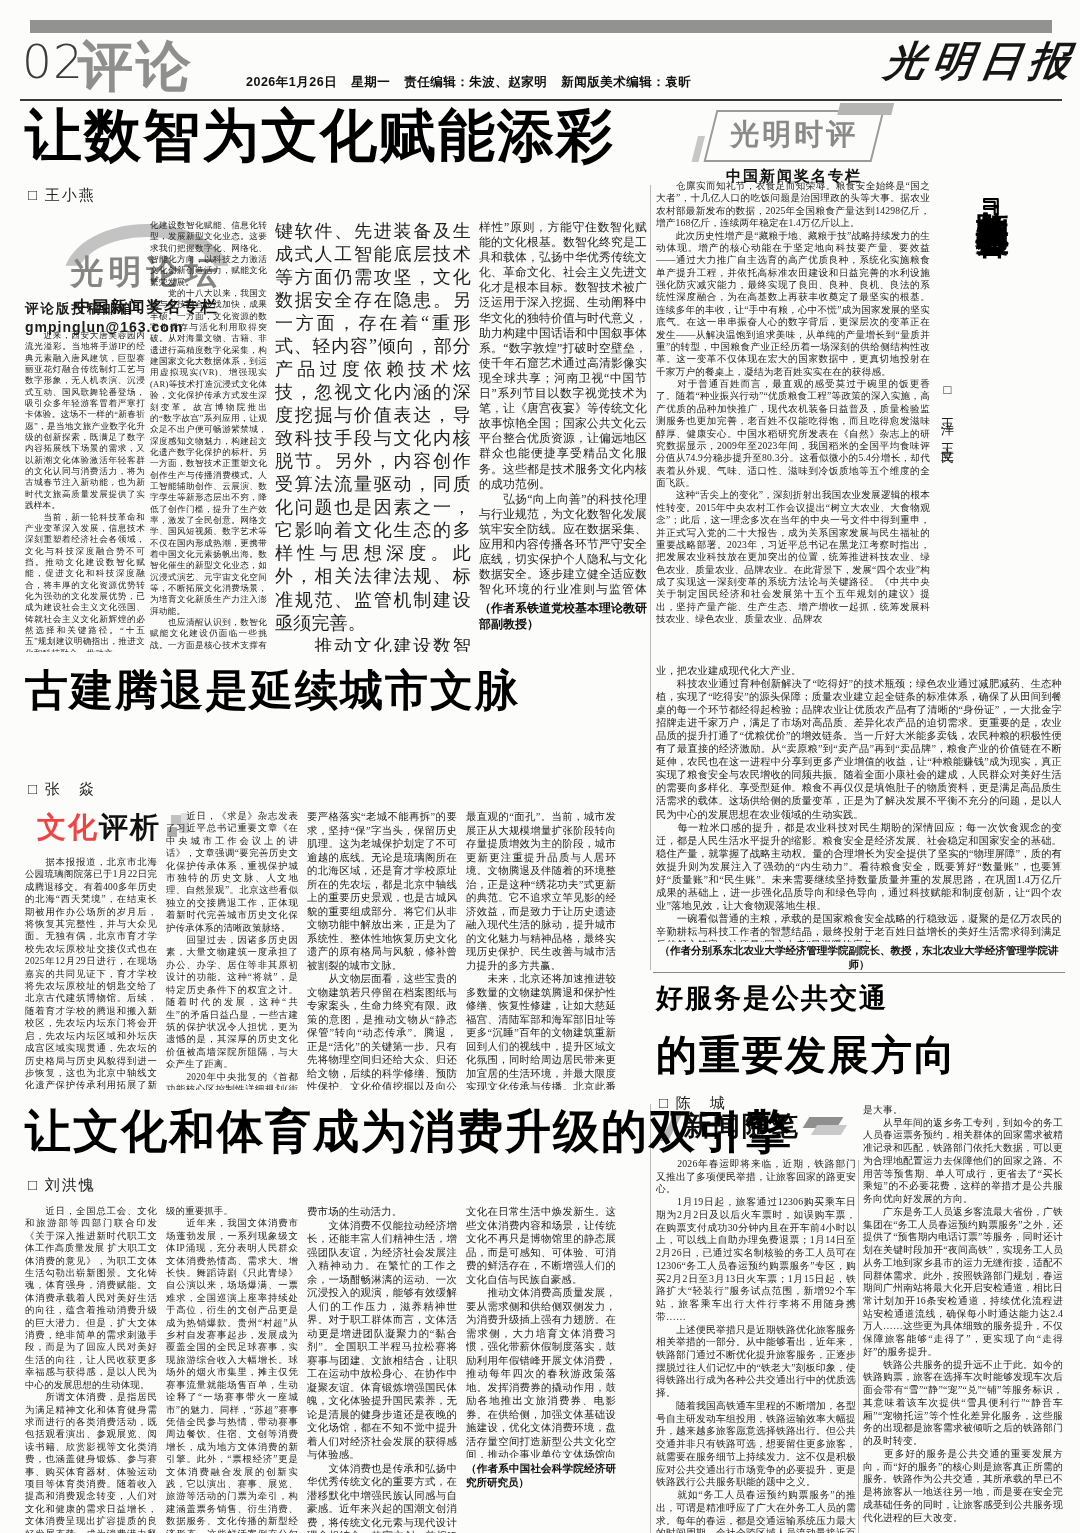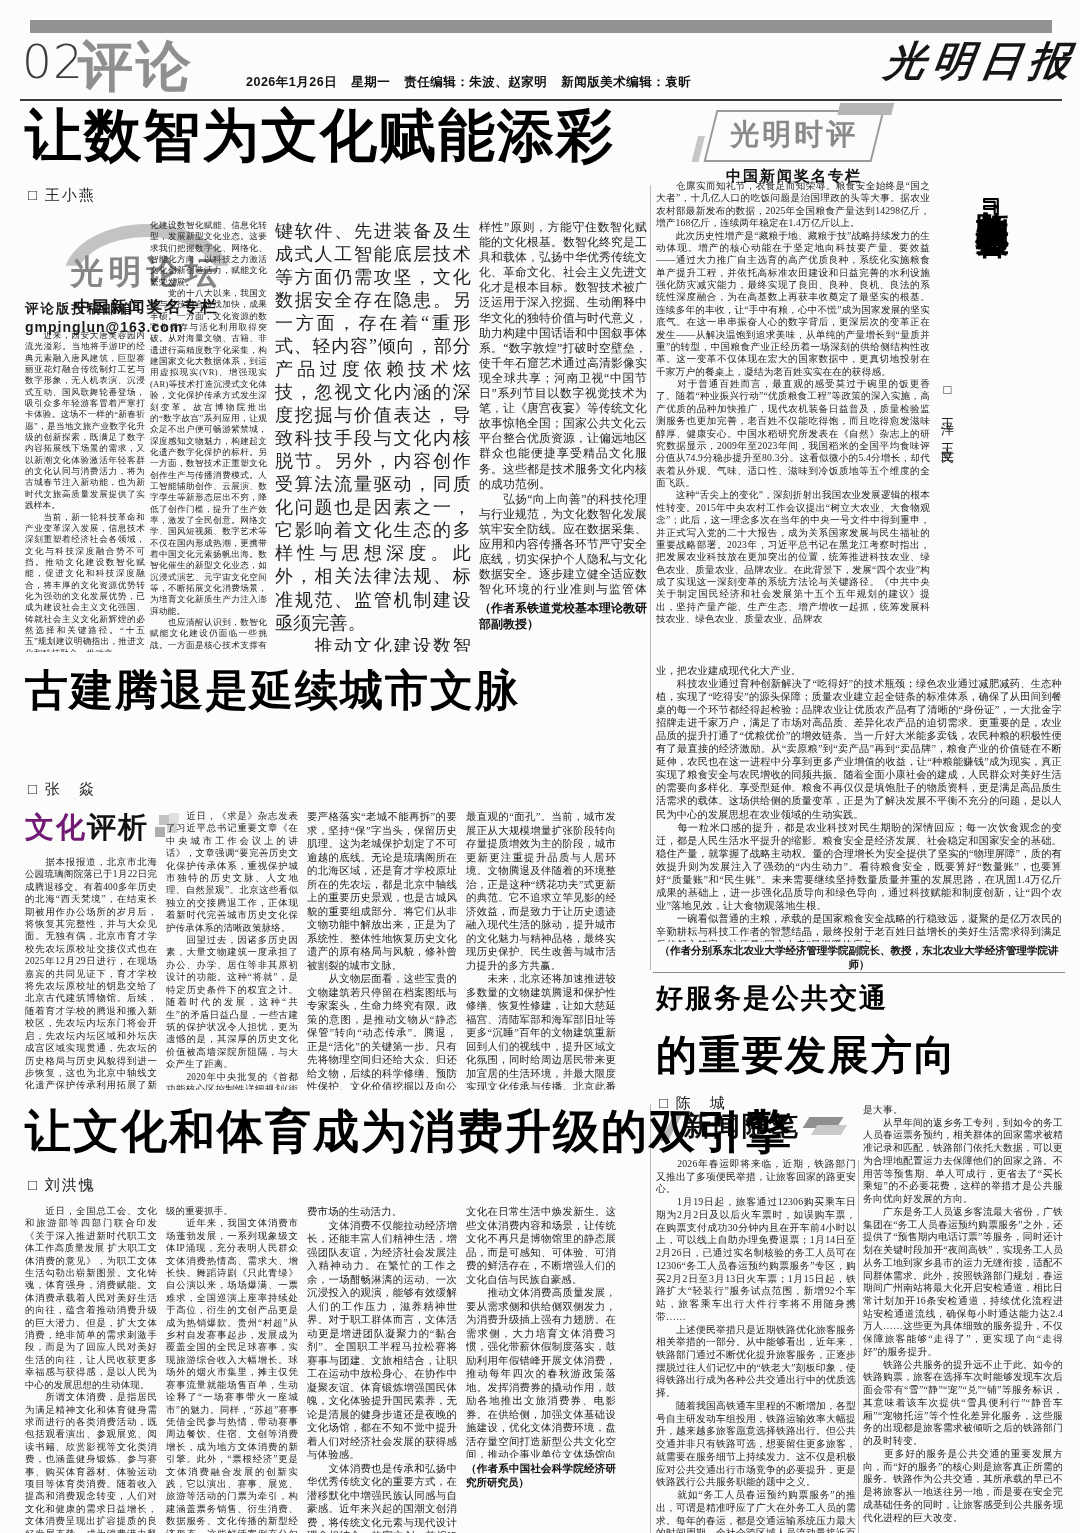--- a/index.html
+++ b/index.html
@@ -45,21 +45,21 @@
   .sp-s{font-size:15px;font-weight:bold;color:#141414;letter-spacing:2px;margin-top:5px;
         font-family:"Liberation Sans","DejaVu Sans",sans-serif;}
   
   .vhead{position:absolute;left:974px;top:186px;height:492px;writing-mode:vertical-rl;font-size:33px;
          font-weight:bold;color:#000;letter-spacing:1px;line-height:1.1;}
   .vbyline{position:absolute;left:938px;top:382px;height:210px;writing-mode:vertical-rl;font-size:13px;color:#222;
            letter-spacing:4px;}
   
   .pingxi{position:absolute;left:25px;top:808px;height:42px;font-size:29px;font-weight:bold;letter-spacing:2px;
           font-family:"Liberation Sans","DejaVu Sans",sans-serif;white-space:nowrap;}
-  .pingxi .g{color:#701a75;}
+  .pingxi .g{color:#ef4444;margin-left:12px;}
   .pingxi .b{color:#111;}
   .pixels{display:inline-block;width:10px;height:10px;background:#adadad;margin-left:6px;
           box-shadow:12px -4px 0 #cfcfcf, 4px -12px 0 #c2c2c2, 14px -14px 0 #e0e0e0;}
   
   .suibi{position:absolute;left:668px;top:1108px;height:44px;white-space:nowrap;}
   .sb-slash{display:inline-block;width:8px;height:30px;background:#b3b3b3;transform:skewX(-28deg);
             vertical-align:middle;margin-right:8px;}
   .sb-t{display:inline-block;font-size:27px;font-weight:bold;color:#0d0d0d;letter-spacing:2px;vertical-align:middle;
         font-family:"Liberation Sans","DejaVu Sans",sans-serif;}
   .sb-flag{display:inline-block;vertical-align:middle;margin-left:6px;position:relative;width:40px;height:26px;}

